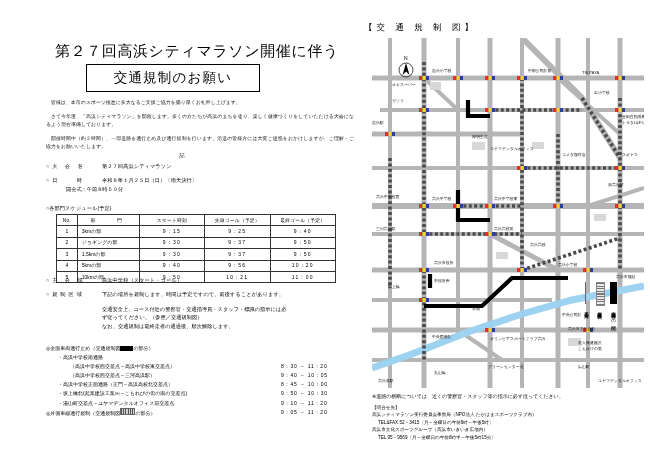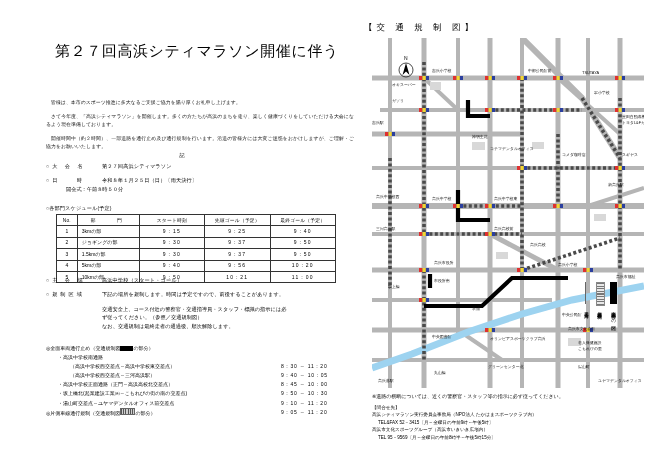--- a/index.html
+++ b/index.html
@@ -83,20 +83,23 @@
 </style>
 </head>
 <body>
 
 <div class="page">
 
   <div class="left">
 
     <div class="hdr-title">第２７回高浜シティマラソン開催に伴う</div>
 
+    <div class="hdr-box">
+      <span>交通規制のお願い</span>
+    </div>
 
     <div class="para p1">　皆様は、本市のスポーツ推進に多大なるご支援ご協力を賜り厚くお礼申し上げます。</div>
     <div class="para p2">　さて今年度、「高浜シティマラソン」を開催します。多くの方たちが高浜のまちを走り、楽しく健康づくりをしていただける大会になるよう現在準備しております。</div>
     <div class="para p3">　開催時間中（約２時間）、一部道路を通行止め及び通行規制を行います。沿道の皆様方には大変ご迷惑をおかけしますが、ご理解・ご協力をお願いいたします。</div>
 
     <div class="ki">記</div>
 
     <div class="kv" style="left:46px;top:162px;width:300px;height:9px;">
       <span class="lb">○大 会 名</span>
       <span class="vl">第２７回高浜シティマラソン</span>

